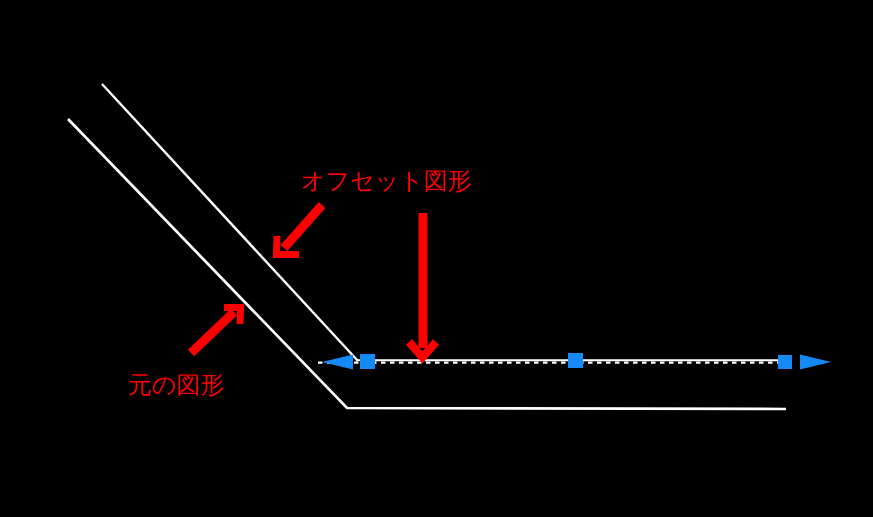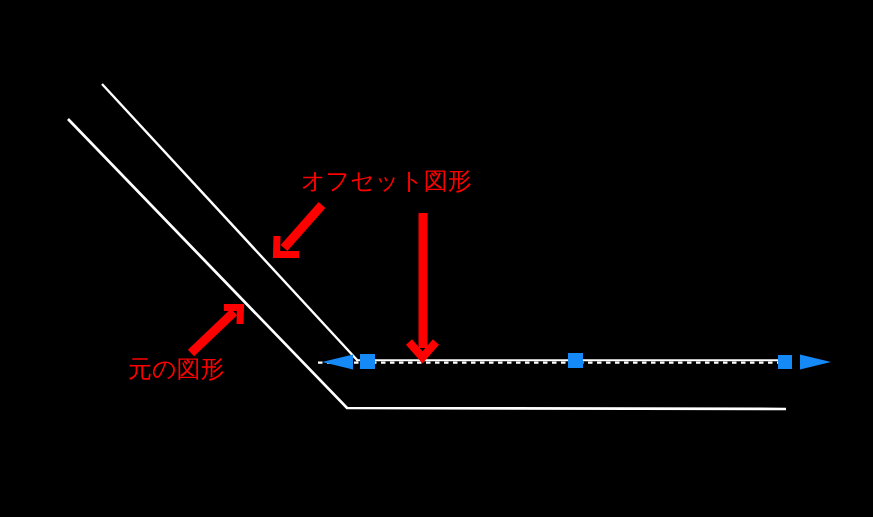--- a/index.html
+++ b/index.html
@@ -30,22 +30,21 @@
     letter-spacing: 0px;
     font-weight: normal;
     text-align: right;
   }
   .label-offset {
     left: 301px;
     top: 168px;
   }
   .label-original {
     left: 128px;
-    top: 358px;
-    font-family: Liberation Mono, monospace;
+    top: 372px;
   }
 </style>
 </head>
 <body>
 
 <div class="canvas">
 
   <svg width="873" height="517" viewBox="0 0 873 517">
 
     <polyline points="68,119 347,408 786,409" fill="none" stroke-width="2.7" stroke-linejoin="miter" stroke="#ffffff"></polyline>

